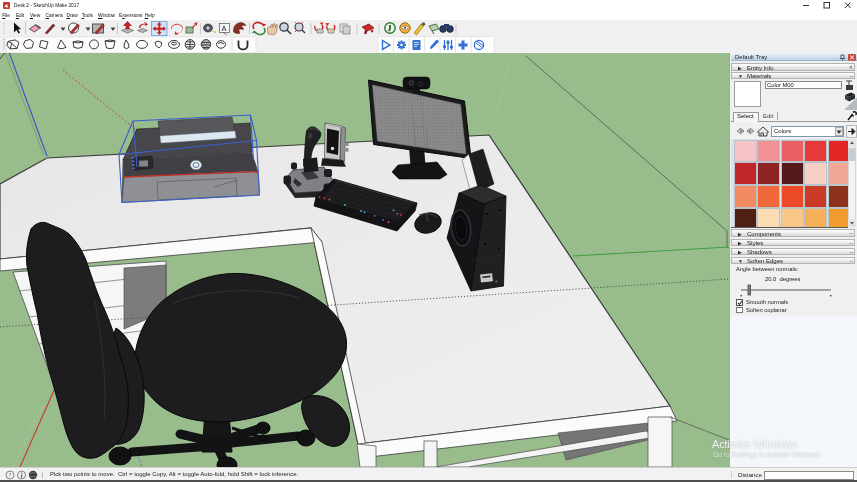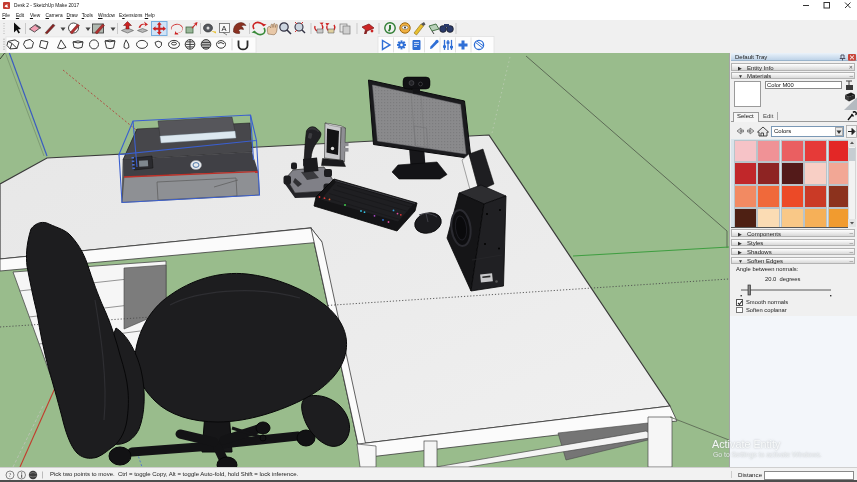--- a/index.html
+++ b/index.html
@@ -537,14 +537,14 @@
     <path d="M24.5,3.5 Q28,1.5 31.5,3.5 M24.2,6 Q28,8 31.8,6" stroke="#999" stroke-width="0.6" fill="none"></path>
     <line x1="37.5" y1="1.5" x2="37.5" y2="8.5" stroke="#bbb" stroke-width="1"></line>
   </svg>
   <div class="abs" style="left:50px;top:3.2px;font-size:6px;color:#1a1a1a">Pick two points to move.&nbsp;&nbsp;Ctrl = toggle Copy, Alt = toggle Auto-fold, hold Shift = lock inference.</div>
   <div class="abs" style="left:731px;top:3px;width:1px;height:7px;background:#ccc"></div>
   <div class="abs" style="left:738px;top:3.2px;font-size:6.2px;color:#1a1a1a">Distance</div>
   <div class="abs" style="left:764px;top:2.5px;width:90px;height:9px;background:#fff;border:1px solid #8a8a8a;box-sizing:border-box"></div>
 </div>
 <div class="abs" id="bottombar"></div>
 
-<div class="abs wm1">Activate Entity</div>
+<div class="abs wm1">Activate Windows</div>
 <div class="abs wm2">Go to Settings to activate Windows.</div>
 
 </body></html>

